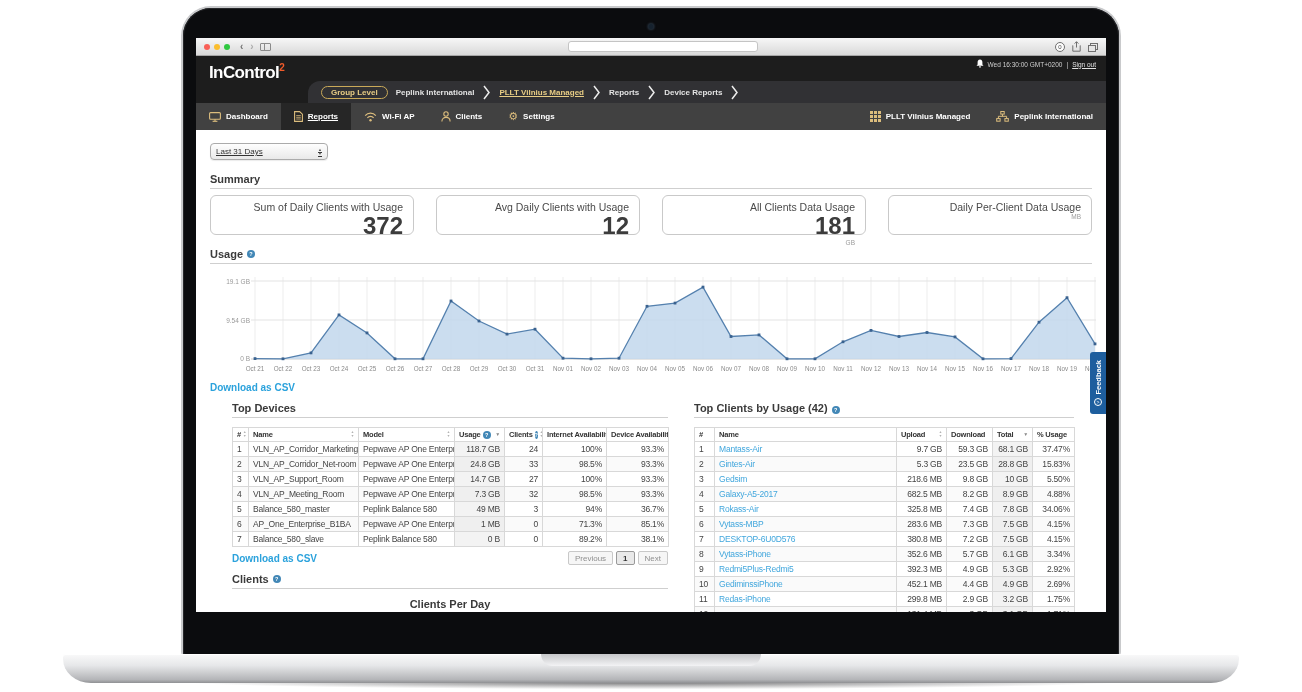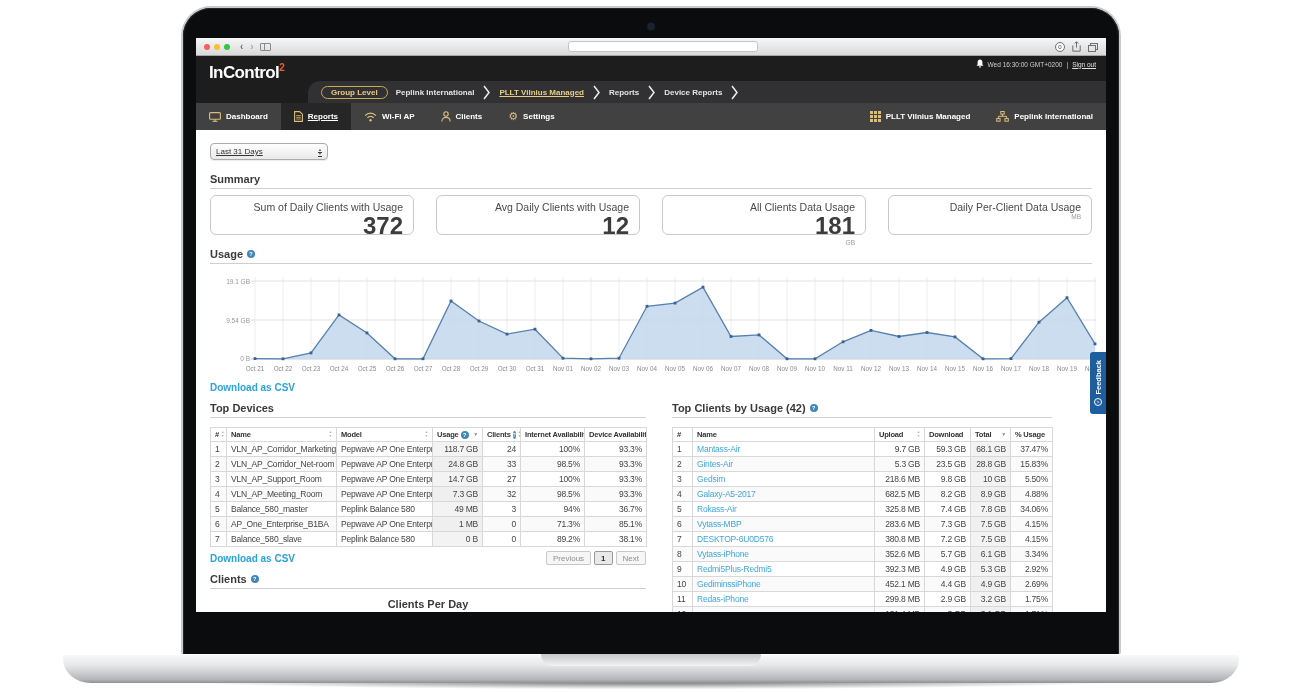--- a/index.html
+++ b/index.html
@@ -67,21 +67,21 @@
   .info{display:inline-block;width:8px;height:8px;border-radius:50%;background:#4287b6;color:#fff;
     font-size:5.5px;line-height:8px;text-align:center;font-weight:bold;cursor:pointer;}
   .cards{display:flex;gap:22px;margin-top:6px;}
   .card{flex:1;border:1px solid #c9c9c9;border-radius:6px;padding:5px 10px 4px;text-align:right;height:40px;background:#fff;}
   .card-label{font-size:10.5px;color:#4a4a4a;}
   .card-value{font-size:24px;font-weight:bold;color:#3c3c3c;line-height:26px;}
   .card-unit{font-size:6.5px;color:#9a9a9a;min-height:8px;}
   .chart-wrap{margin-top:3px;overflow:visible;}
   .csv{display:inline-block;margin-top:3px;color:#2ba2dc;font-size:10px;font-weight:bold;text-decoration:none;cursor:pointer;}
 
-  .cols{display:flex;margin-top:7px;align-items:flex-start;}
+  .cols{display:flex;margin-top:7px;align-items:flex-start;margin-left:22px;}
   .col-left{width:436px;}
   .col-right{width:380px;margin-left:26px;}
   table{border-collapse:collapse;table-layout:fixed;margin-top:9px;font-size:8.5px;letter-spacing:-0.2px;}
   th,td{border:1px solid #d8d8d8;padding:2px 4px;overflow:hidden;white-space:nowrap;}
   th{font-weight:bold;color:#333;font-size:7.5px;background:#fff;text-align:left;}
   td{color:#444;background:#fff;}
   tr:nth-child(even) td{background:#fafafa;}
   td.r{text-align:right;}
   td.sorted{background:#f3f3f3;}
   tr:nth-child(even) td.sorted{background:#efefef;}
@@ -559,21 +559,21 @@
             <div class="sec-title" style="margin-top:8px;">
               <span>Clients</span>
               <span class="info">?</span>
             </div>
             <div class="hr"></div>
             <div class="clients-chart-title">Clients Per Day</div>
 
           </div>
 
           <div class="col-right">
-            <div class="sec-title" style="margin-top:0;">
+            <div class="sec-title" style="margin-top:0;align-items:flex-end;">
               <span>Top Clients by Usage (42)</span>
               <span class="info">?</span>
             </div>
             <div class="hr"></div>
             <div id="clients-table">
                 <table style="width:380px">
                   <colgroup>
                     <col style="width:20px">
                     <col style="width:182px">
                     <col style="width:50px">

